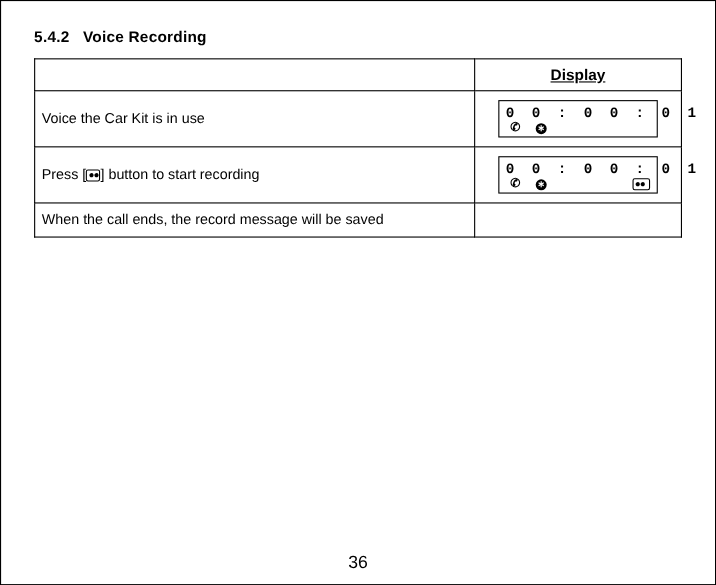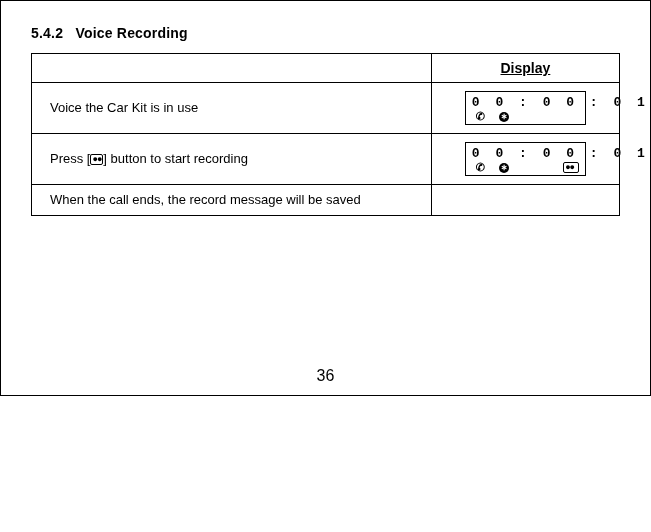--- a/index.html
+++ b/index.html
@@ -6,39 +6,39 @@
     margin: 0;
     padding: 0;
     font-family: Arial, Helvetica, sans-serif;
     font-size: 13px;
     color: #000;
     background: #fff;
   }
   .page {
     box-sizing: border-box;
     width: 651px;
-    height: 396px;
+    height: 532px;
     border: 1px solid #000;
     padding: 24px 30px 10px 30px;
     position: relative;
   }
   .section-title {
     font-weight: bold;
     font-size: 14px;
     margin: 0 0 12px 0;
     letter-spacing: 0.2px;
   }
   table.main {
     border-collapse: collapse;
     width: 100%;
     table-layout: fixed;
   }
   table.main td, table.main th {
     border: 1.5px solid #000;
-    padding: 6px 18px;
+    padding: 6px 6px;
     vertical-align: middle;
   }
   col.left  { width: 68%; }
   col.right { width: 32%; }
   .display-header {
     text-align: center;
     font-weight: bold;
     text-decoration: underline;
     font-size: 14px;
     padding: 10px 0;

